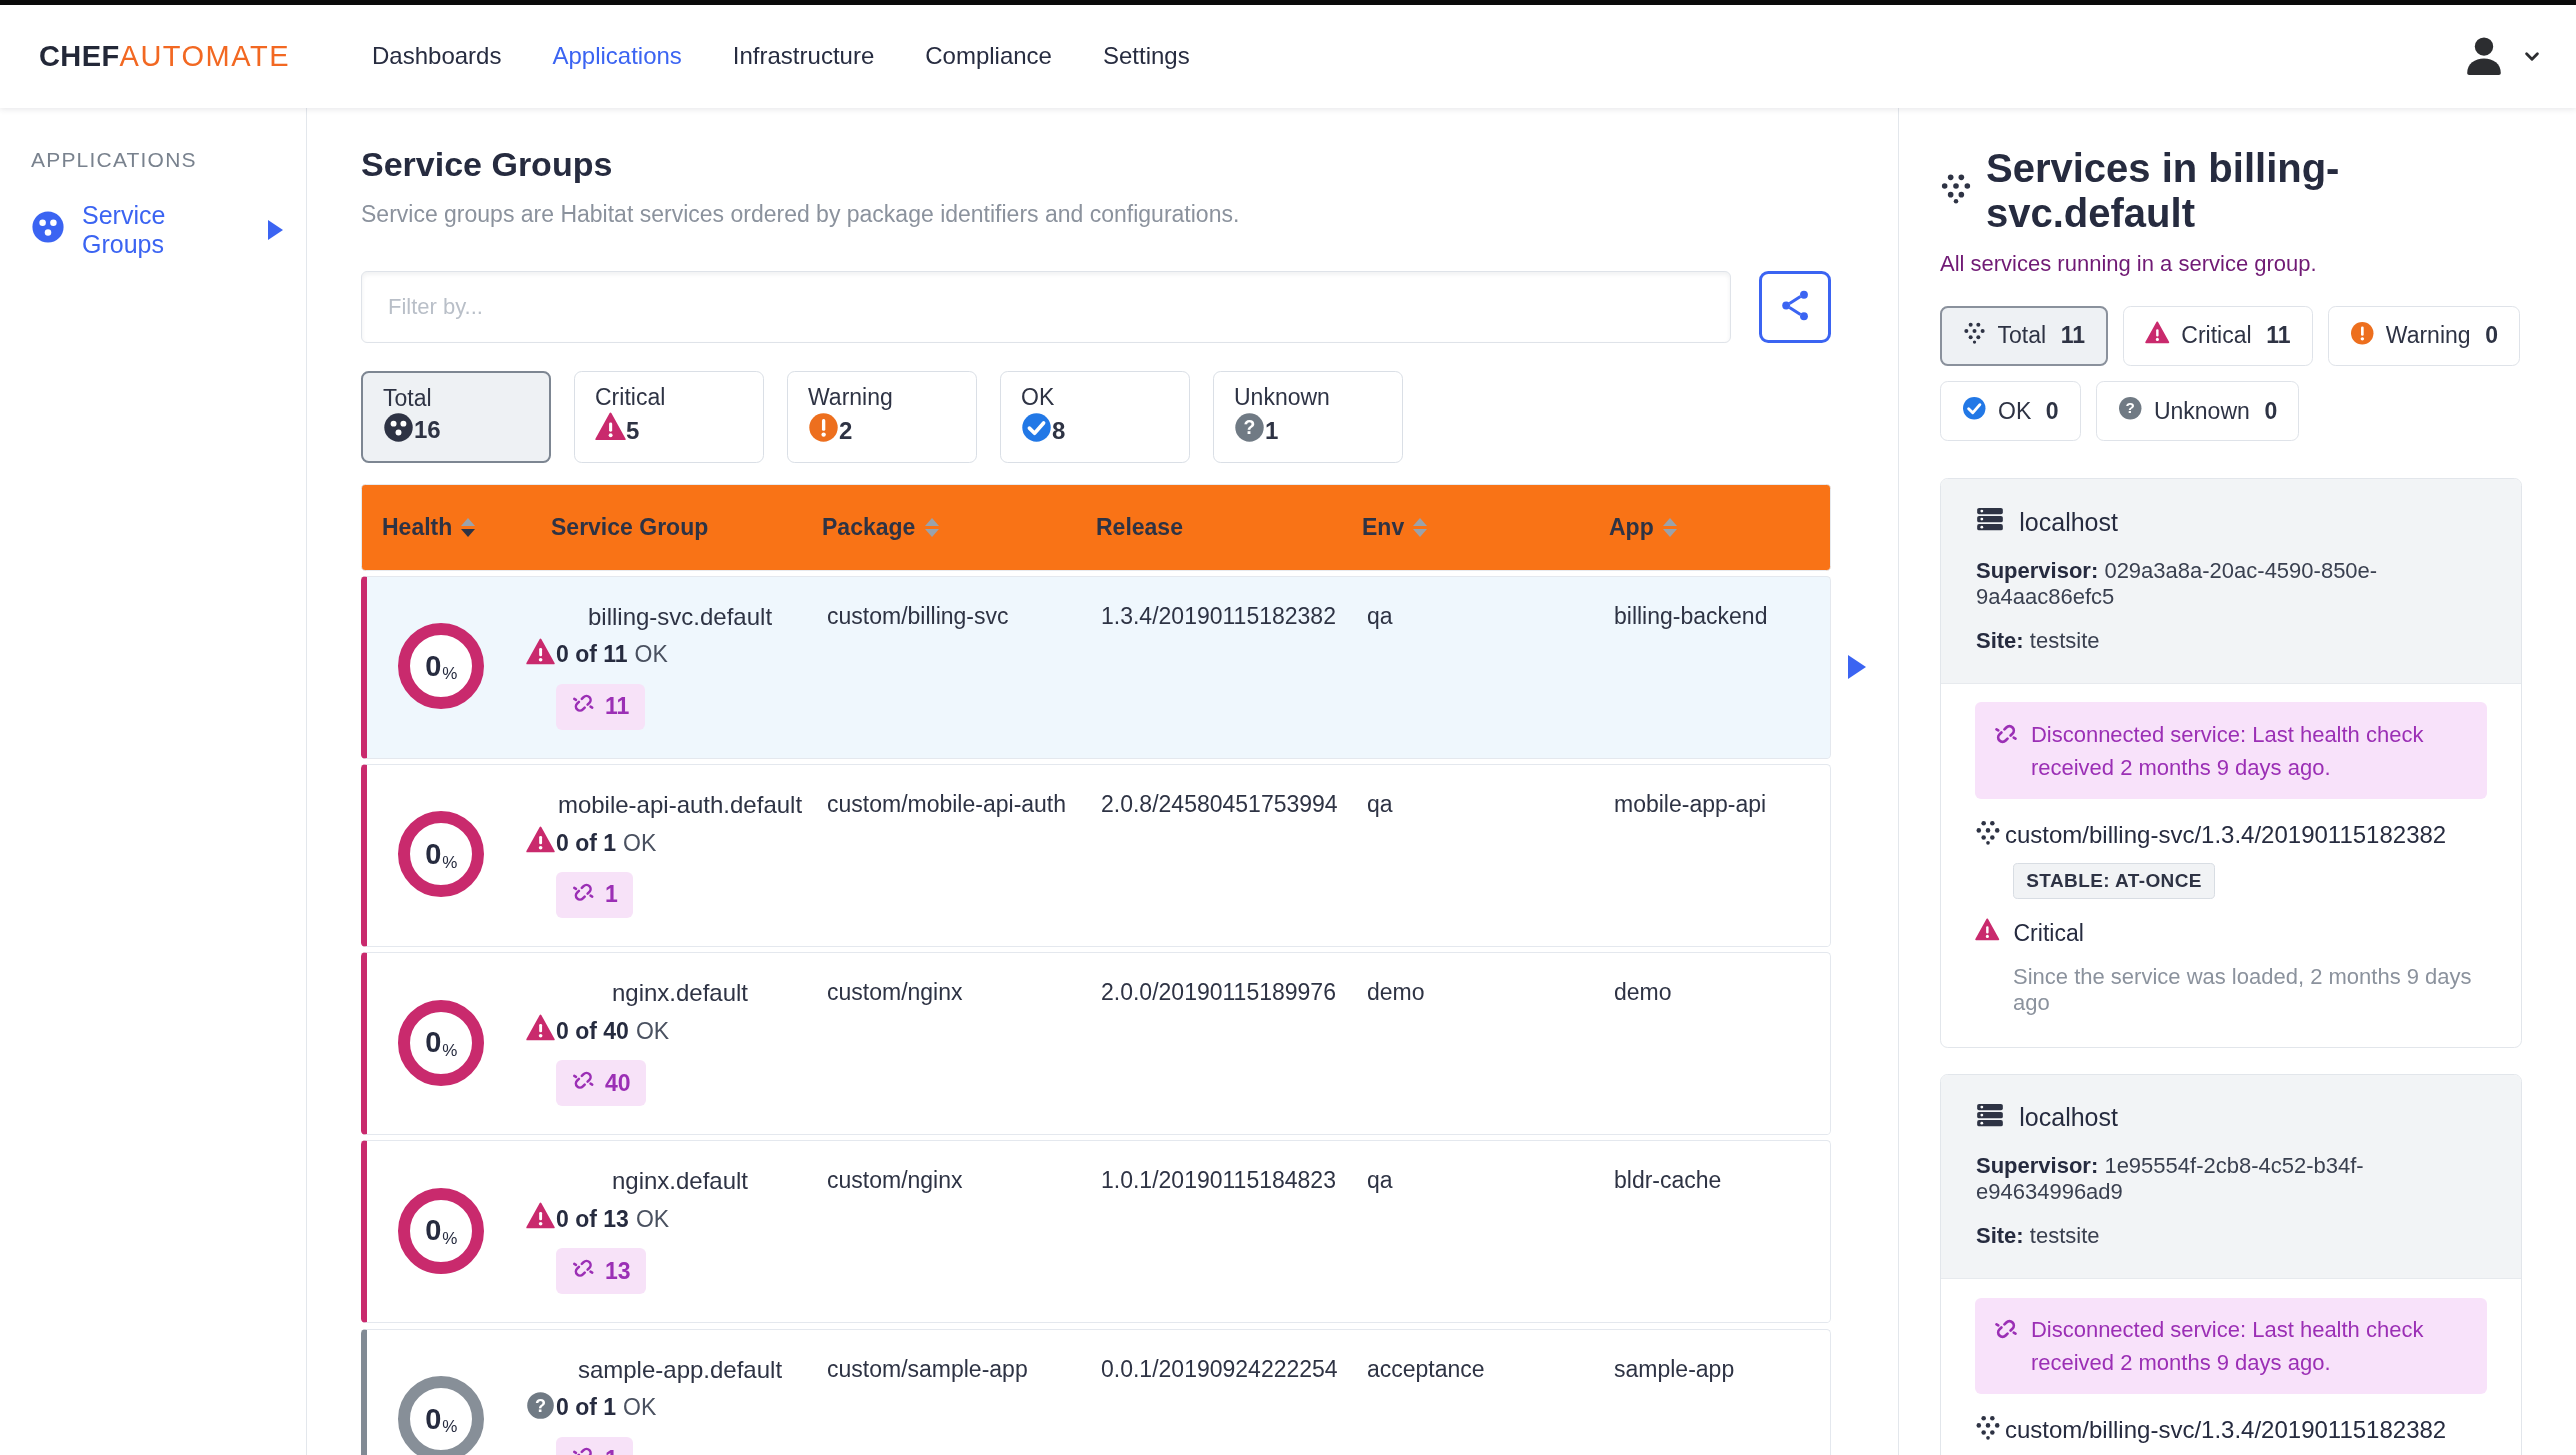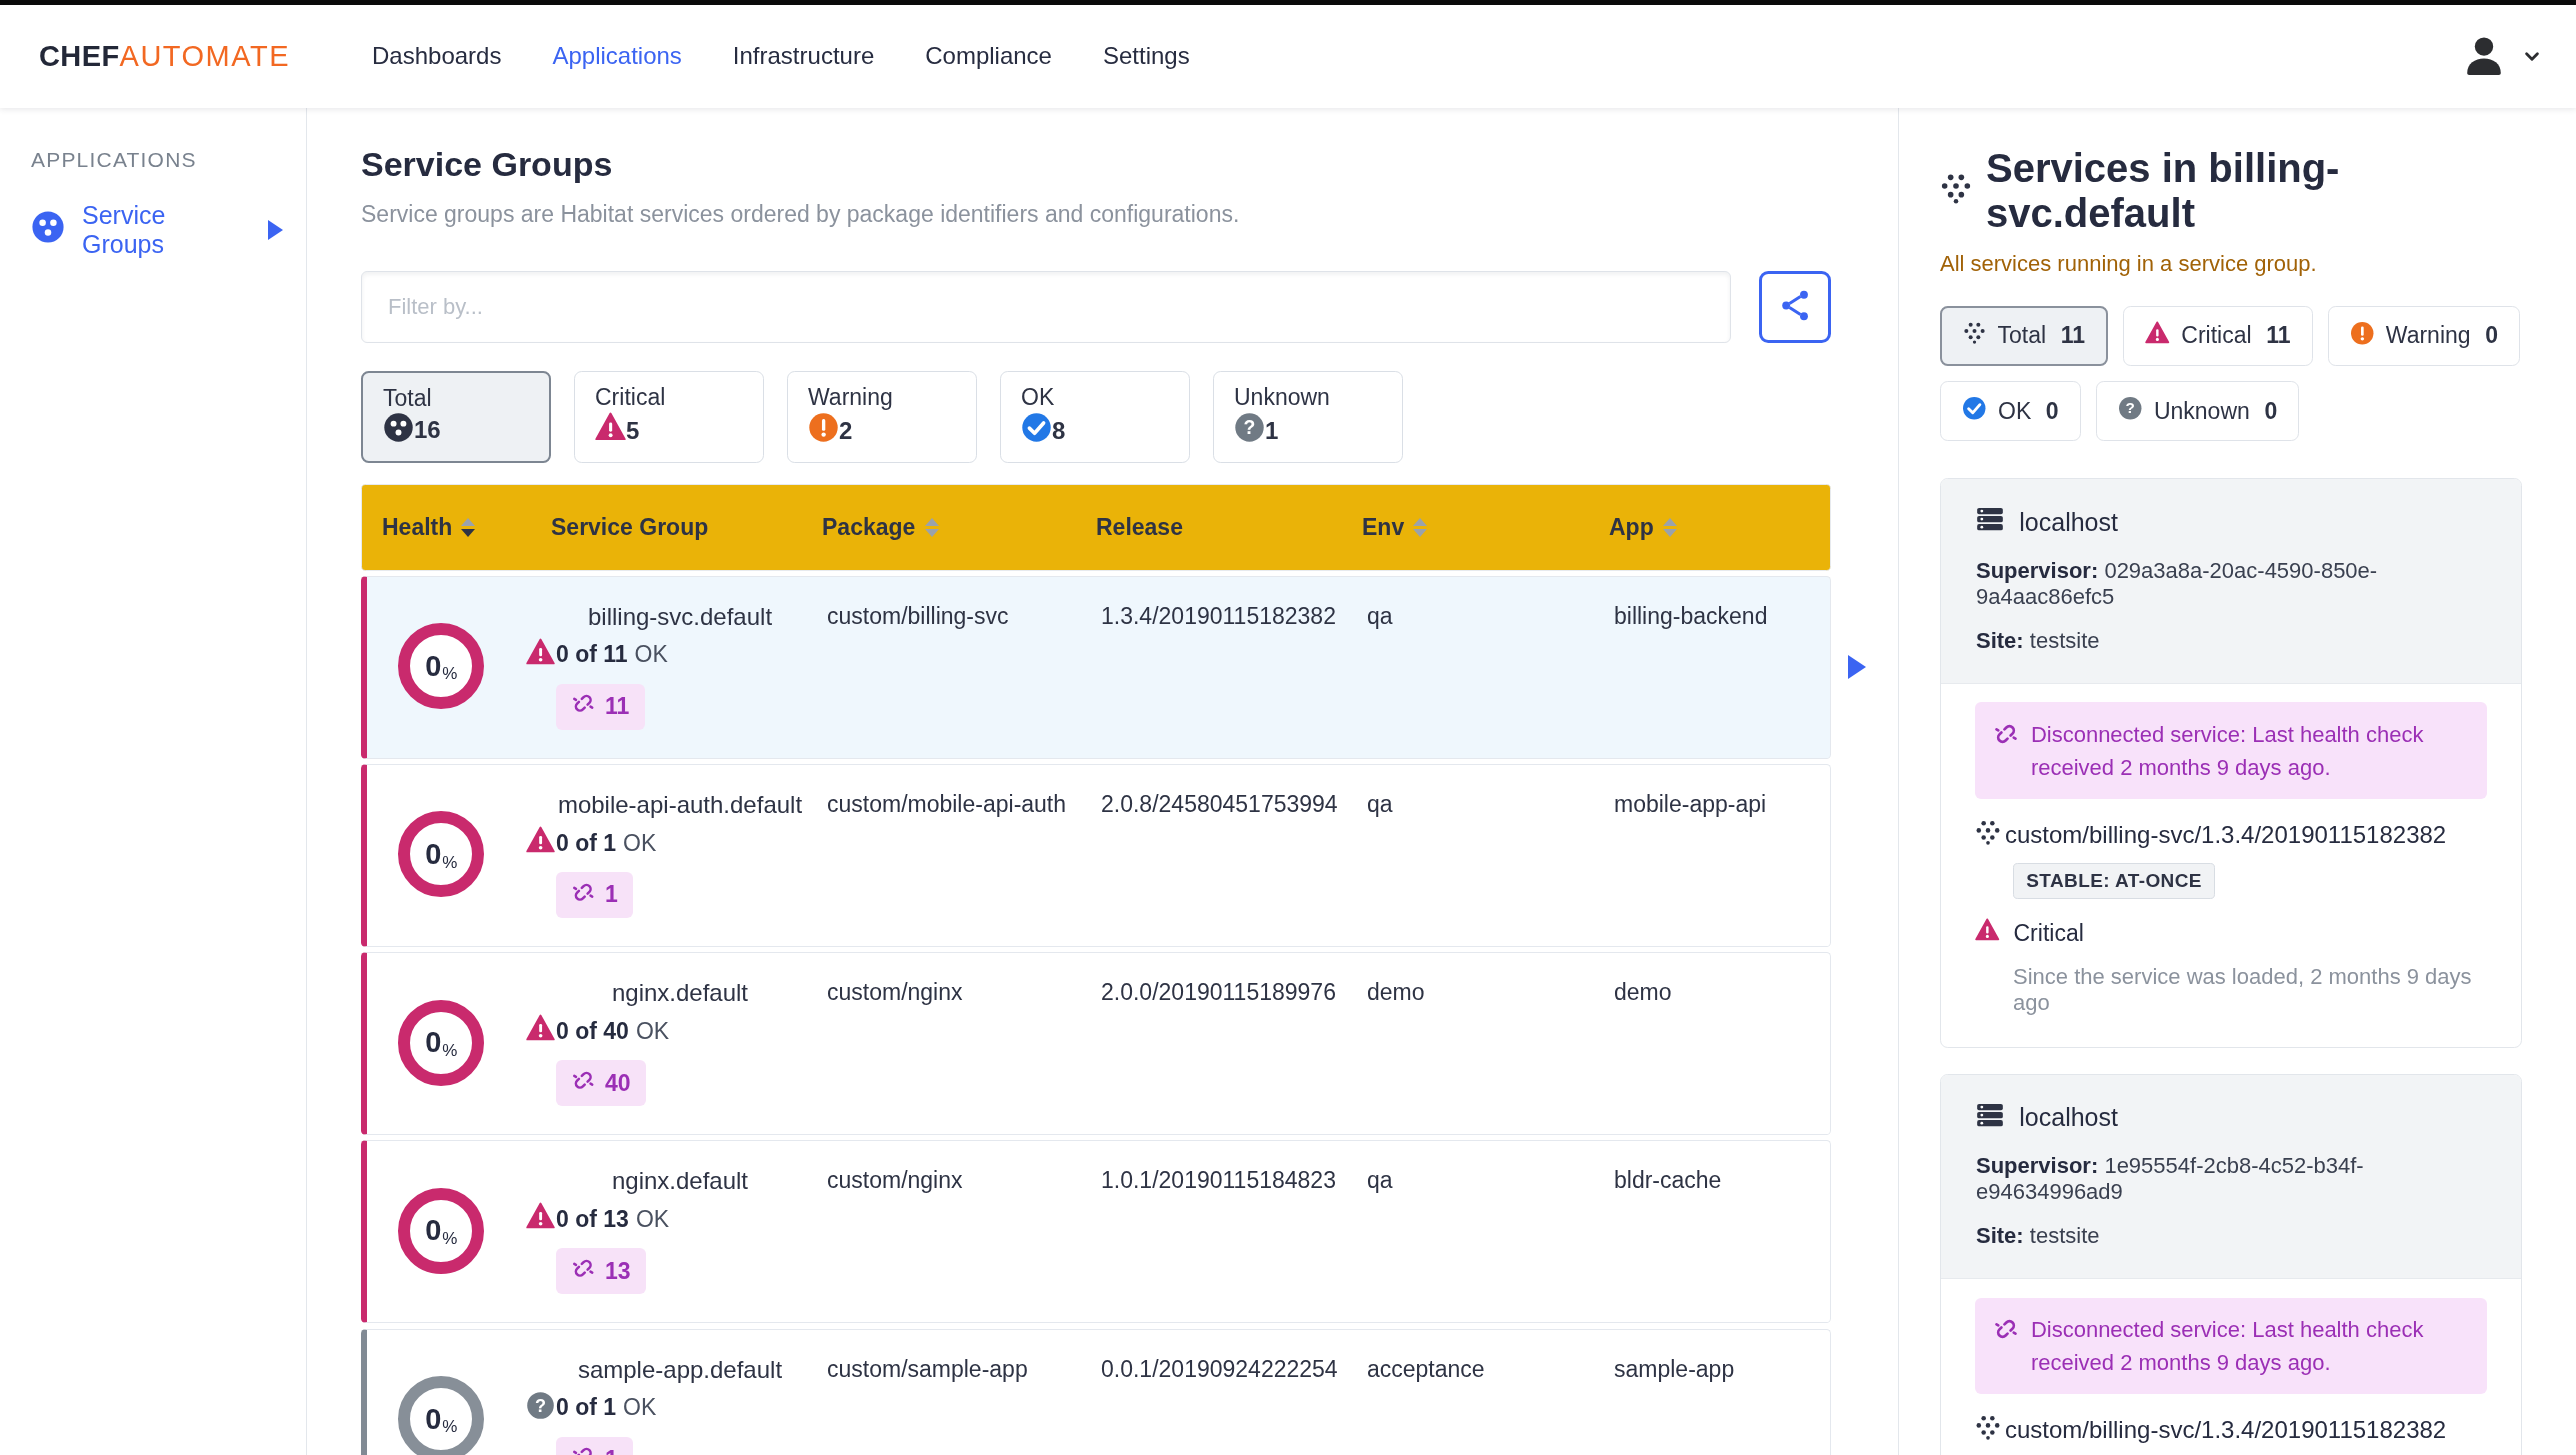--- a/index.html
+++ b/index.html
@@ -49,21 +49,21 @@
   .status-cards { margin-top: 28px; display: flex; gap: 23px; }
   .status-card { width: 190px; height: 92px; background: #fff; border: 1.5px solid #dadfe6;
     border-radius: 7.7px; padding: 12.3px 20px; cursor: pointer; display: flex;
     flex-direction: column; justify-content: space-between; }
   .status-card.selected { background: #eef1f4; border: 2.3px solid #7d8692; }
   .status-card .lbl { font-size: 23px; color: #2e3344; }
   .status-card .cnt-line { display: flex; align-items: center; gap: 0; font-size: 24px; font-weight: 700; }
 
   
   .grid-cols { display: grid; grid-template-columns: 189px 271px 274px 266px 247px 1fr; }
-  .table-header { margin-top: 21.5px; background: #eab308; border: 0.8px solid #e7eaee;
+  .table-header { margin-top: 21.5px; background: #f97316; border: 0.8px solid #e7eaee;
     border-radius: 4.6px; height: 87px; align-items: center; }
   .th { display: flex; align-items: center; gap: 9.2px; font-size: 23px; font-weight: 700;
     color: #2e3344; cursor: pointer; }
   .th:first-child { padding-left: 20px; }
   .sort { display: inline-flex; flex-direction: column; gap: 3.8px; }
   .sort i { display: block; width: 0; height: 0; border-left: 7px solid transparent; border-right: 7px solid transparent; }
   .sort .up { border-bottom: 8.4px solid #9aa2ac; }
   .sort .dn { border-top: 8.4px solid #9aa2ac; }
   .sort.down-active .dn { border-top-color: #2e3344; }
 
@@ -88,21 +88,21 @@
   .disc-badge { margin-top: 15.3px; display: inline-flex; align-items: center; gap: 9.2px;
     background: #f7e2f8; border-radius: 6.1px; padding: 7.7px 15.3px; color: var(--disconnected_purple);
     font-size: 23px; font-weight: 700; }
   .row-open-arrow { position: absolute; right: -36px; top: 50%; transform: translateY(-50%);
     width: 0; height: 0; border-top: 12.3px solid transparent; border-bottom: 12.3px solid transparent;
     border-left: 18.4px solid var(--link_blue); cursor: pointer; }
 
   
   .detail { width: 677px; flex: none; padding: 38px 54px 0 41px; }
   .detail-title { display: flex; align-items: center; gap: 14px; font-size: 40px; font-weight: 600; color: #262b3f; }
-  .detail-subtitle { margin-top: 15.3px; font-size: 22px; color: #a16207; }
+  .detail-subtitle { margin-top: 15.3px; font-size: 22px; color: #701a75; }
   .detail-badges { margin-top: 29px; display: flex; flex-wrap: wrap; gap: 15.3px; }
   .dbadge { display: inline-flex; align-items: center; gap: 11.5px; height: 60px; padding: 0 21px;
     background: #fff; border: 1.5px solid #dfe3e9; border-radius: 7.7px; font-size: 23px; cursor: pointer; white-space: nowrap; }
   .dbadge.selected { background: #eef1f4; border: 2.3px solid #8a919c; }
   .dbadge .cnt { font-weight: 700; margin-left: 3.1px; }
 
   .svc-cards { margin-top: 37px; }
   .svc-card { border: 1.5px solid #e2e6eb; border-radius: 7.7px; overflow: hidden; margin-bottom: 26px; background: #fff; }
   .svc-head { background: #f2f4f6; border-bottom: 1.5px solid #e7eaee; padding: 26px 35px 29px 35px; }
   .svc-host { display: flex; align-items: center; gap: 15.3px; font-size: 25px; color: #262b3f; }

